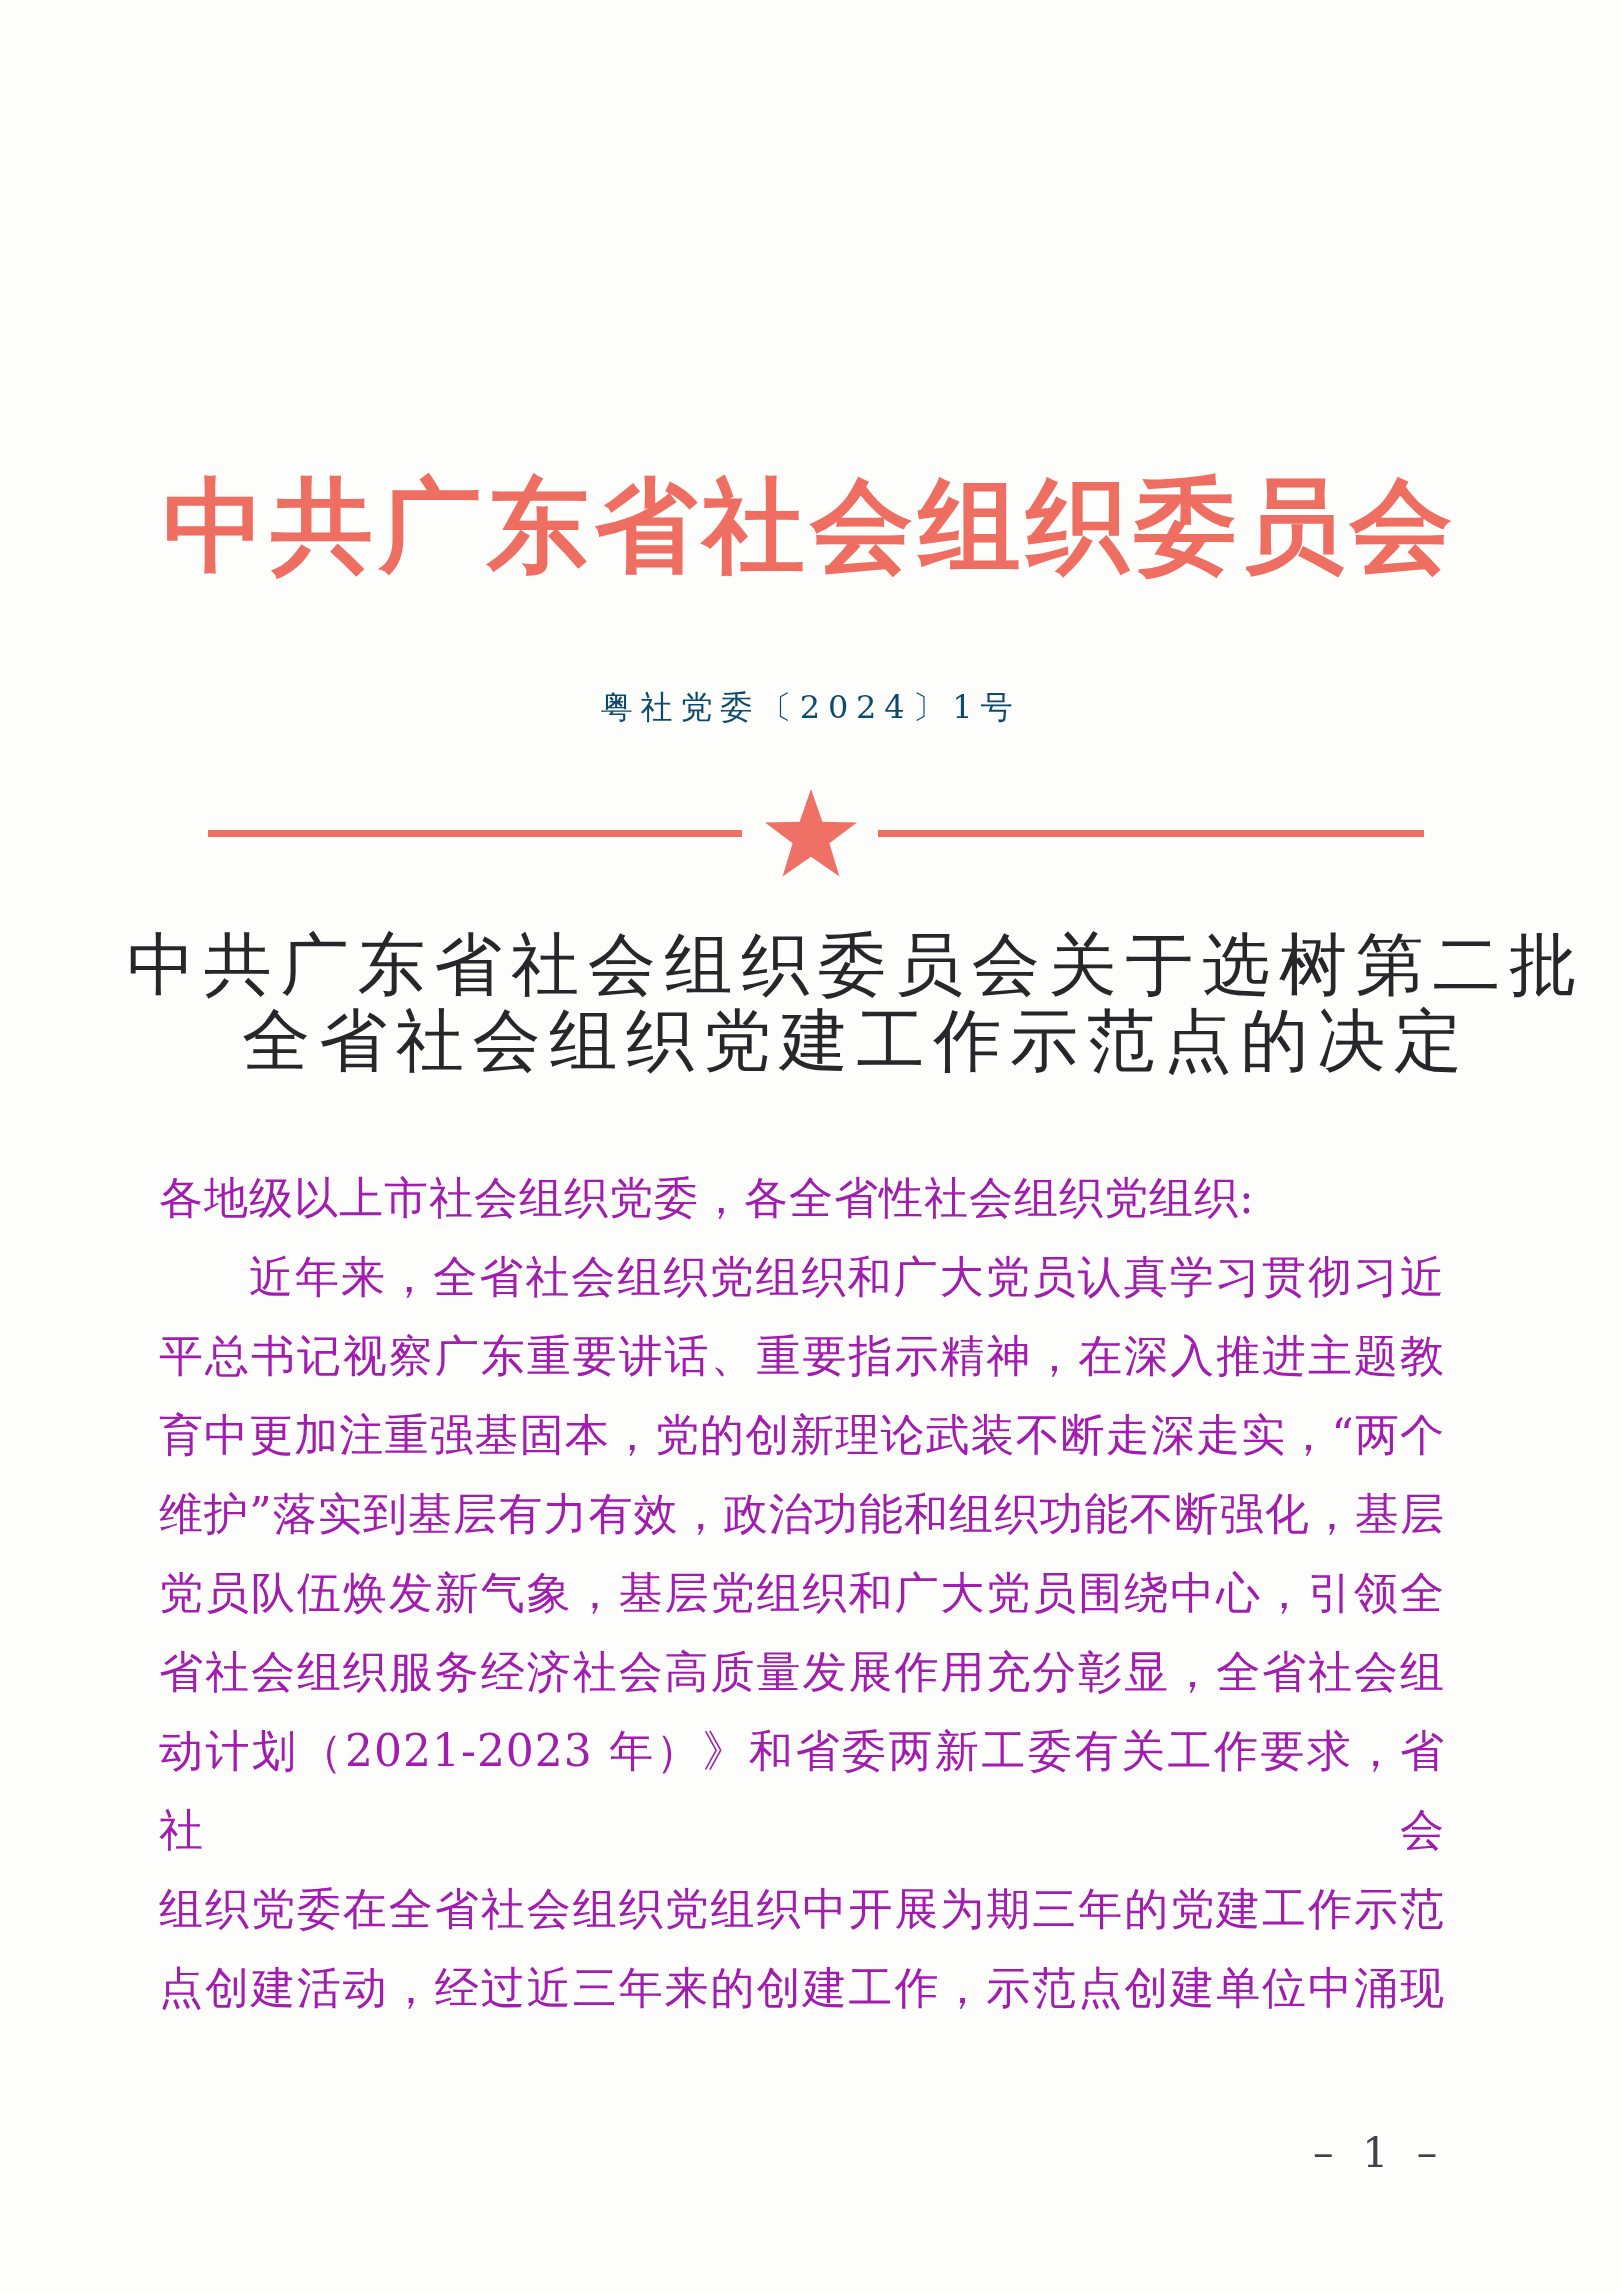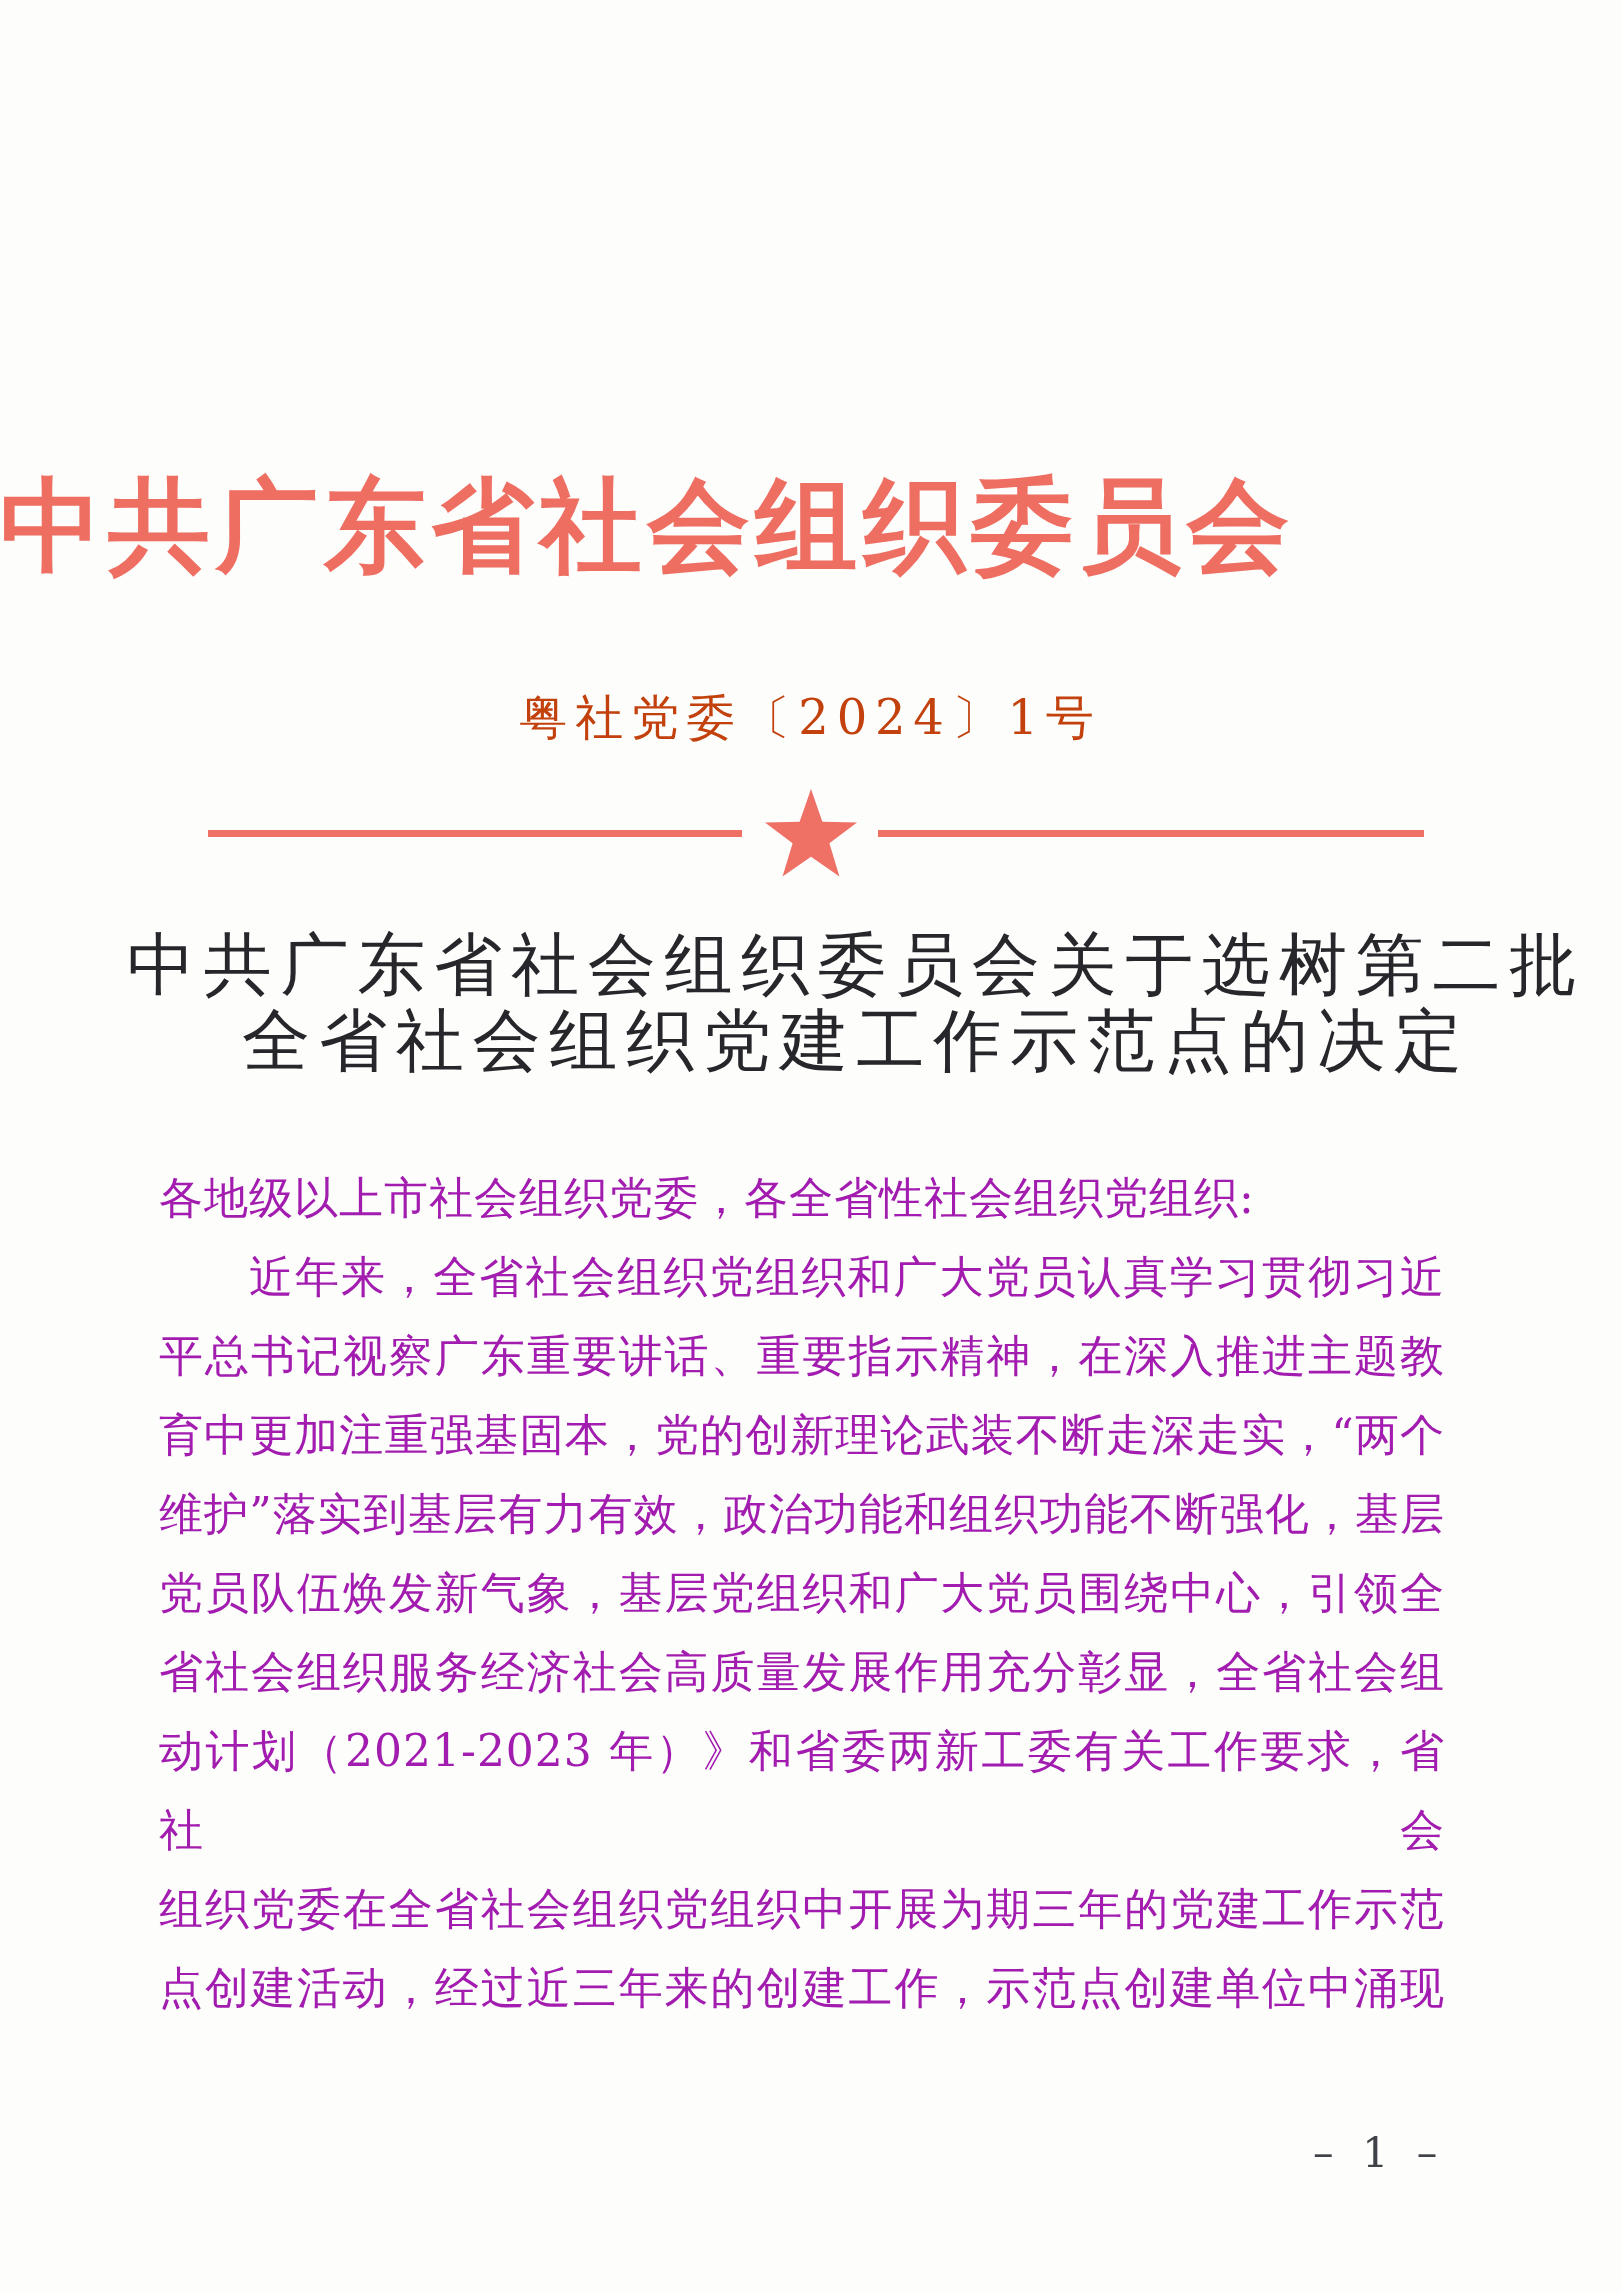--- a/index.html
+++ b/index.html
@@ -6,30 +6,31 @@
   .page{
     position:relative;
     width:1621px;height:2294px;
     margin:0 auto;
     background:#fdfdfc;
     font-family:"DejaVu Serif","Liberation Serif",serif;
     overflow:hidden;
   }
   .org-title{
     position:absolute;top:459px;left:0;width:100%;
+    text-align:center;
     font-size:102px;font-weight:bold;
     color:#ee6e62;
     letter-spacing:5.9px;
     white-space:nowrap;
     font-family:Liberation Serif, serif;
   }
   .doc-number{
     position:absolute;top:686px;left:0;width:100%;
     text-align:center;
-    font-size:48px;color:#c2410c;
+    font-size:32px;color:#0c4a6e;
     letter-spacing:7.8px;
   }
   .rule{
     position:absolute;top:830px;height:6.9px;
     background:#ef7166;
   }
   .rule-left{left:208px;width:534px;}
   .rule-right{left:878px;width:546px;}
   .star-wrap{
     position:absolute;left:762px;top:788px;width:98px;height:90px;

